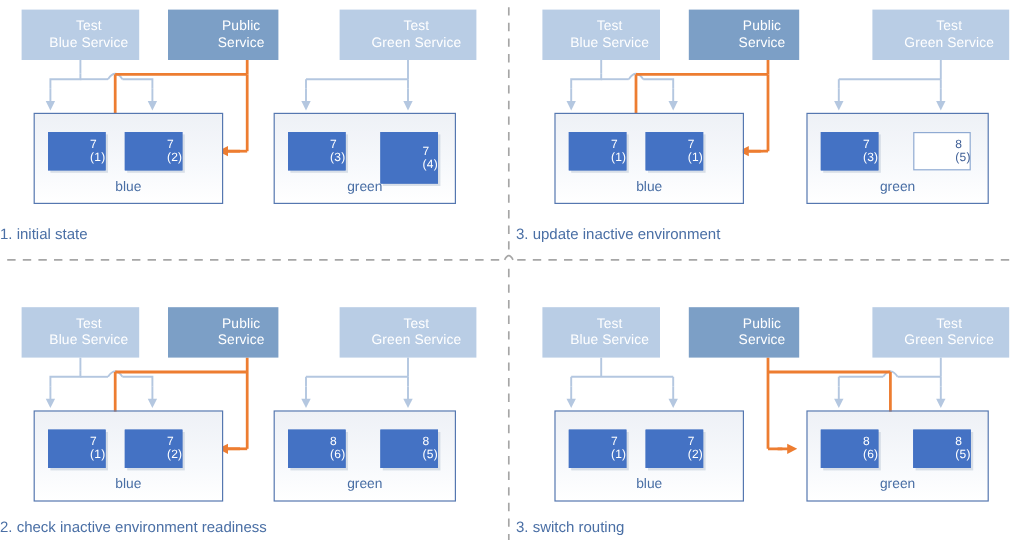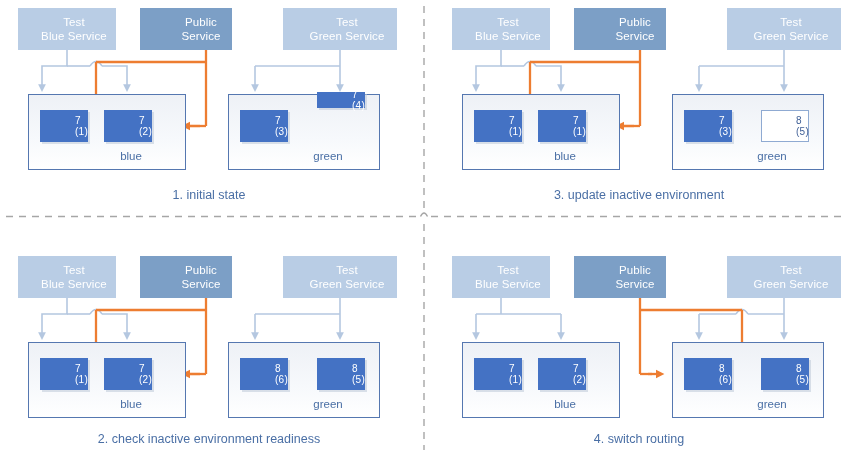--- a/index.html
+++ b/index.html
@@ -48,21 +48,20 @@
     box-sizing: border-box;
     background: linear-gradient(180deg,#eef1f6 0%,#f7f9fc 60%,#ffffff 100%);
     border: 1px solid #5577b0;
   }
   .envlabel {
     position: absolute;
     text-align: center;
     color: #4a6fa5;
     font-size: 11.5px;
     line-height: 13px;
-    margin-left: 24px;
   }
 
   
   .pod {
     position: absolute;
     box-sizing: border-box;
     display: flex;
     align-items: center;
     justify-content: center;
     font-size: 10px;
@@ -77,21 +76,20 @@
   }
   .pod.outline {
     background: #ffffff;
     color: #3f5f96;
     border: 1px solid #8faad2;
   }
 
   
   .caption {
     position: absolute;
-    text-align: center;
     color: #4a6fa5;
     font-size: 12.5px;
     line-height: 15px;
     white-space: nowrap;
   }
 </style>
 </head>
 <body>
 
 <div id="stage">
@@ -268,21 +266,21 @@
       </div>
     </div>
 
     <div class="envbox" style="left:28px;top:94px;width:158px;height:76px;"></div>
     <div class="pod filled" style="left:40px;top:110px;width:48px;height:32px;">7 (1)</div>
     <div class="pod filled" style="left:104px;top:110px;width:48px;height:32px;">7 (2)</div>
     <div class="envlabel" style="left:28px;top:150px;width:158px;">blue</div>
 
     <div class="envbox" style="left:228px;top:94px;width:152px;height:76px;"></div>
     <div class="pod filled" style="left:240px;top:110px;width:48px;height:32px;">7 (3)</div>
-    <div class="pod filled" style="left:317px;top:92px;width:48px;height:16px;">7 (4)</div>
+    <div class="pod filled" style="left:317px;top:110px;width:48px;height:43px;">7 (4)</div>
     <div class="envlabel" style="left:228px;top:150px;width:152px;">green</div>
 
     <div class="caption" style="left:0px;top:188px;width:418px;">1. initial state</div>
   </div>
 
   <div>
     <div class="svc test" style="left:452px;top:8px;width:98px;height:42px;">
       <div>
         <span>Test</span><br>
         <span>Blue Service</span>
@@ -370,16 +368,16 @@
     <div class="envbox" style="left:462px;top:342px;width:158px;height:76px;"></div>
     <div class="pod filled" style="left:474px;top:358px;width:48px;height:32px;">7 (1)</div>
     <div class="pod filled" style="left:538px;top:358px;width:48px;height:32px;">7 (2)</div>
     <div class="envlabel" style="left:462px;top:398px;width:158px;">blue</div>
 
     <div class="envbox" style="left:672px;top:342px;width:152px;height:76px;"></div>
     <div class="pod filled" style="left:684px;top:358px;width:48px;height:32px;">8 (6)</div>
     <div class="pod filled" style="left:761px;top:358px;width:48px;height:32px;">8 (5)</div>
     <div class="envlabel" style="left:672px;top:398px;width:152px;">green</div>
 
-    <div class="caption" style="left:430px;top:432px;width:418px;">4. switch routing</div>
+    <div class="caption" style="left:430px;top:432px;width:418px;">3. switch routing</div>
   </div>
 
 </div>
 
 </body></html>

